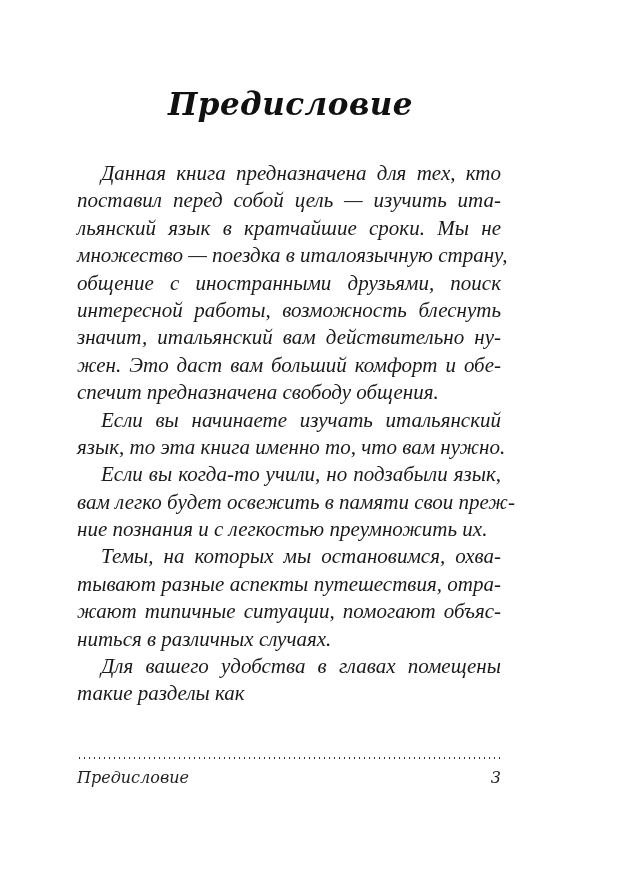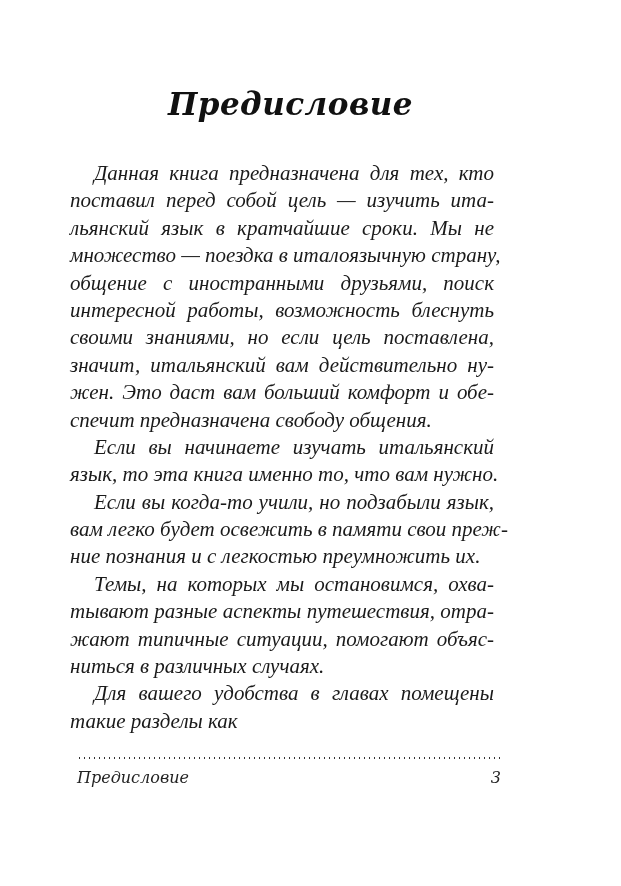--- a/index.html
+++ b/index.html
@@ -5,21 +5,21 @@
     html, body { margin: 0; padding: 0; background: #ffffff; }
     body { width: 621px; height: 886px; position: relative; overflow: hidden; }
     .page { position: absolute; left: 0; top: 0; width: 621px; height: 886px; background: #fff; font-style: italic; }
     .title {
       position: absolute; top: 86px; left: 0; width: 621px; text-align: center;
       font-family: "DejaVu Serif", serif; font-weight: bold; font-size: 31px;
       color: #111; letter-spacing: 0.5px; padding-left: 0;
       transform: translateX(-20px);
     }
     .body-text {
-      position: absolute; left: 70px; top: 160px; width: 424px;
+      position: absolute; left: 77px; top: 160px; width: 424px;
       font-family: "Liberation Serif", serif; font-size: 21px; line-height: 27.4px;
       color: #1a1a1a;
     }
     .line { display: block; white-space: nowrap; text-align: justify; text-align-last: justify; height: 27.4px; }
     .line.last { text-align-last: left; }
     .line.indent { padding-left: 24px; }
     .rule {
       position: absolute; left: 77px; top: 757px; width: 424px; height: 2px;
       background-image: radial-gradient(circle, #333 0.8px, transparent 1px);
       background-size: 5px 2px; background-repeat: repeat-x;
@@ -37,21 +37,20 @@
   <div class="title">Предисловие</div>
 
   <div class="body-text">
 
     <span class="line indent">Данная книга предназначена для тех, кто</span>
     <span class="line">поставил перед собой цель — изучить ита-</span>
     <span class="line">льянский язык в кратчайшие сроки. Мы не</span>
     <span class="line">множество — поездка в италоязычную страну,</span>
     <span class="line">общение с иностранными друзьями, поиск</span>
     <span class="line">интересной работы, возможность блеснуть</span>
-    <span class="line">своими знаниями, но если цель поставлена,</span>
     <span class="line">значит, итальянский вам действительно ну-</span>
     <span class="line">жен. Это даст вам больший комфорт и обе-</span>
     <span class="line last">спечит предназначена свободу общения.</span>
 
     <span class="line indent">Если вы начинаете изучать итальянский</span>
     <span class="line last">язык, то эта книга именно то, что вам нужно.</span>
 
     <span class="line indent">Если вы когда-то учили, но подзабыли язык,</span>
     <span class="line">вам легко будет освежить в памяти свои преж-</span>
     <span class="line last">ние познания и с легкостью преумножить их.</span>

